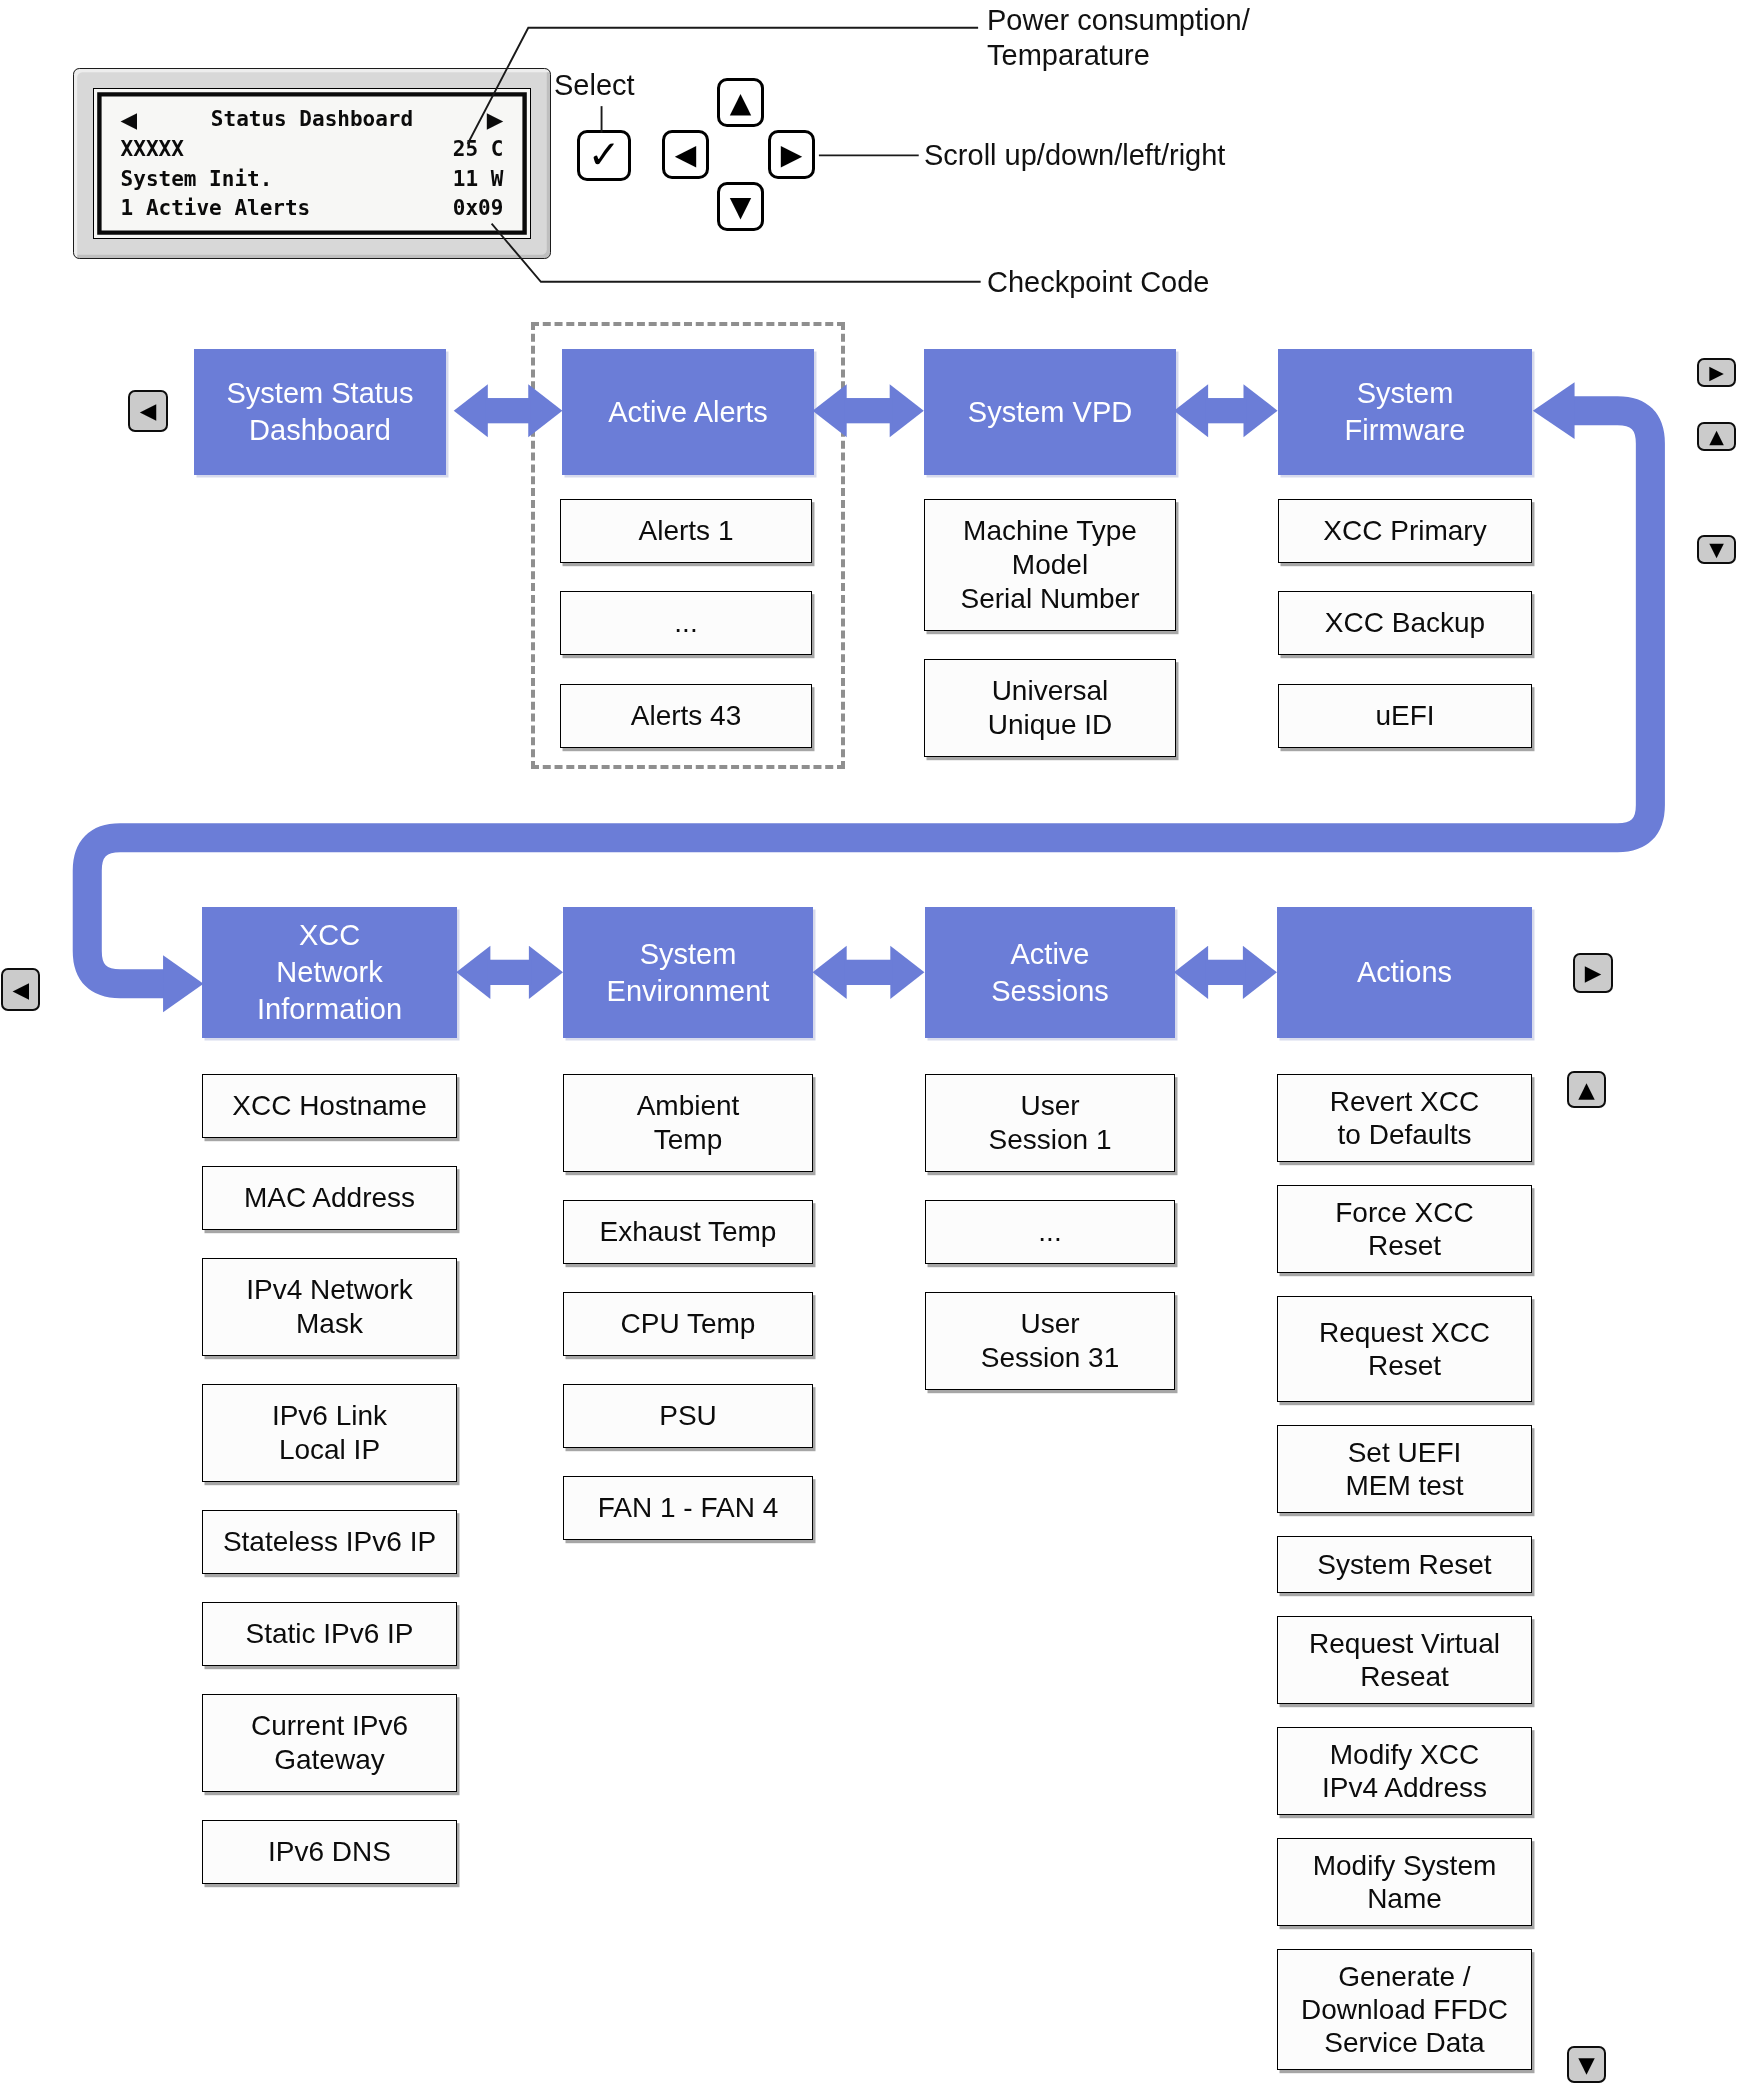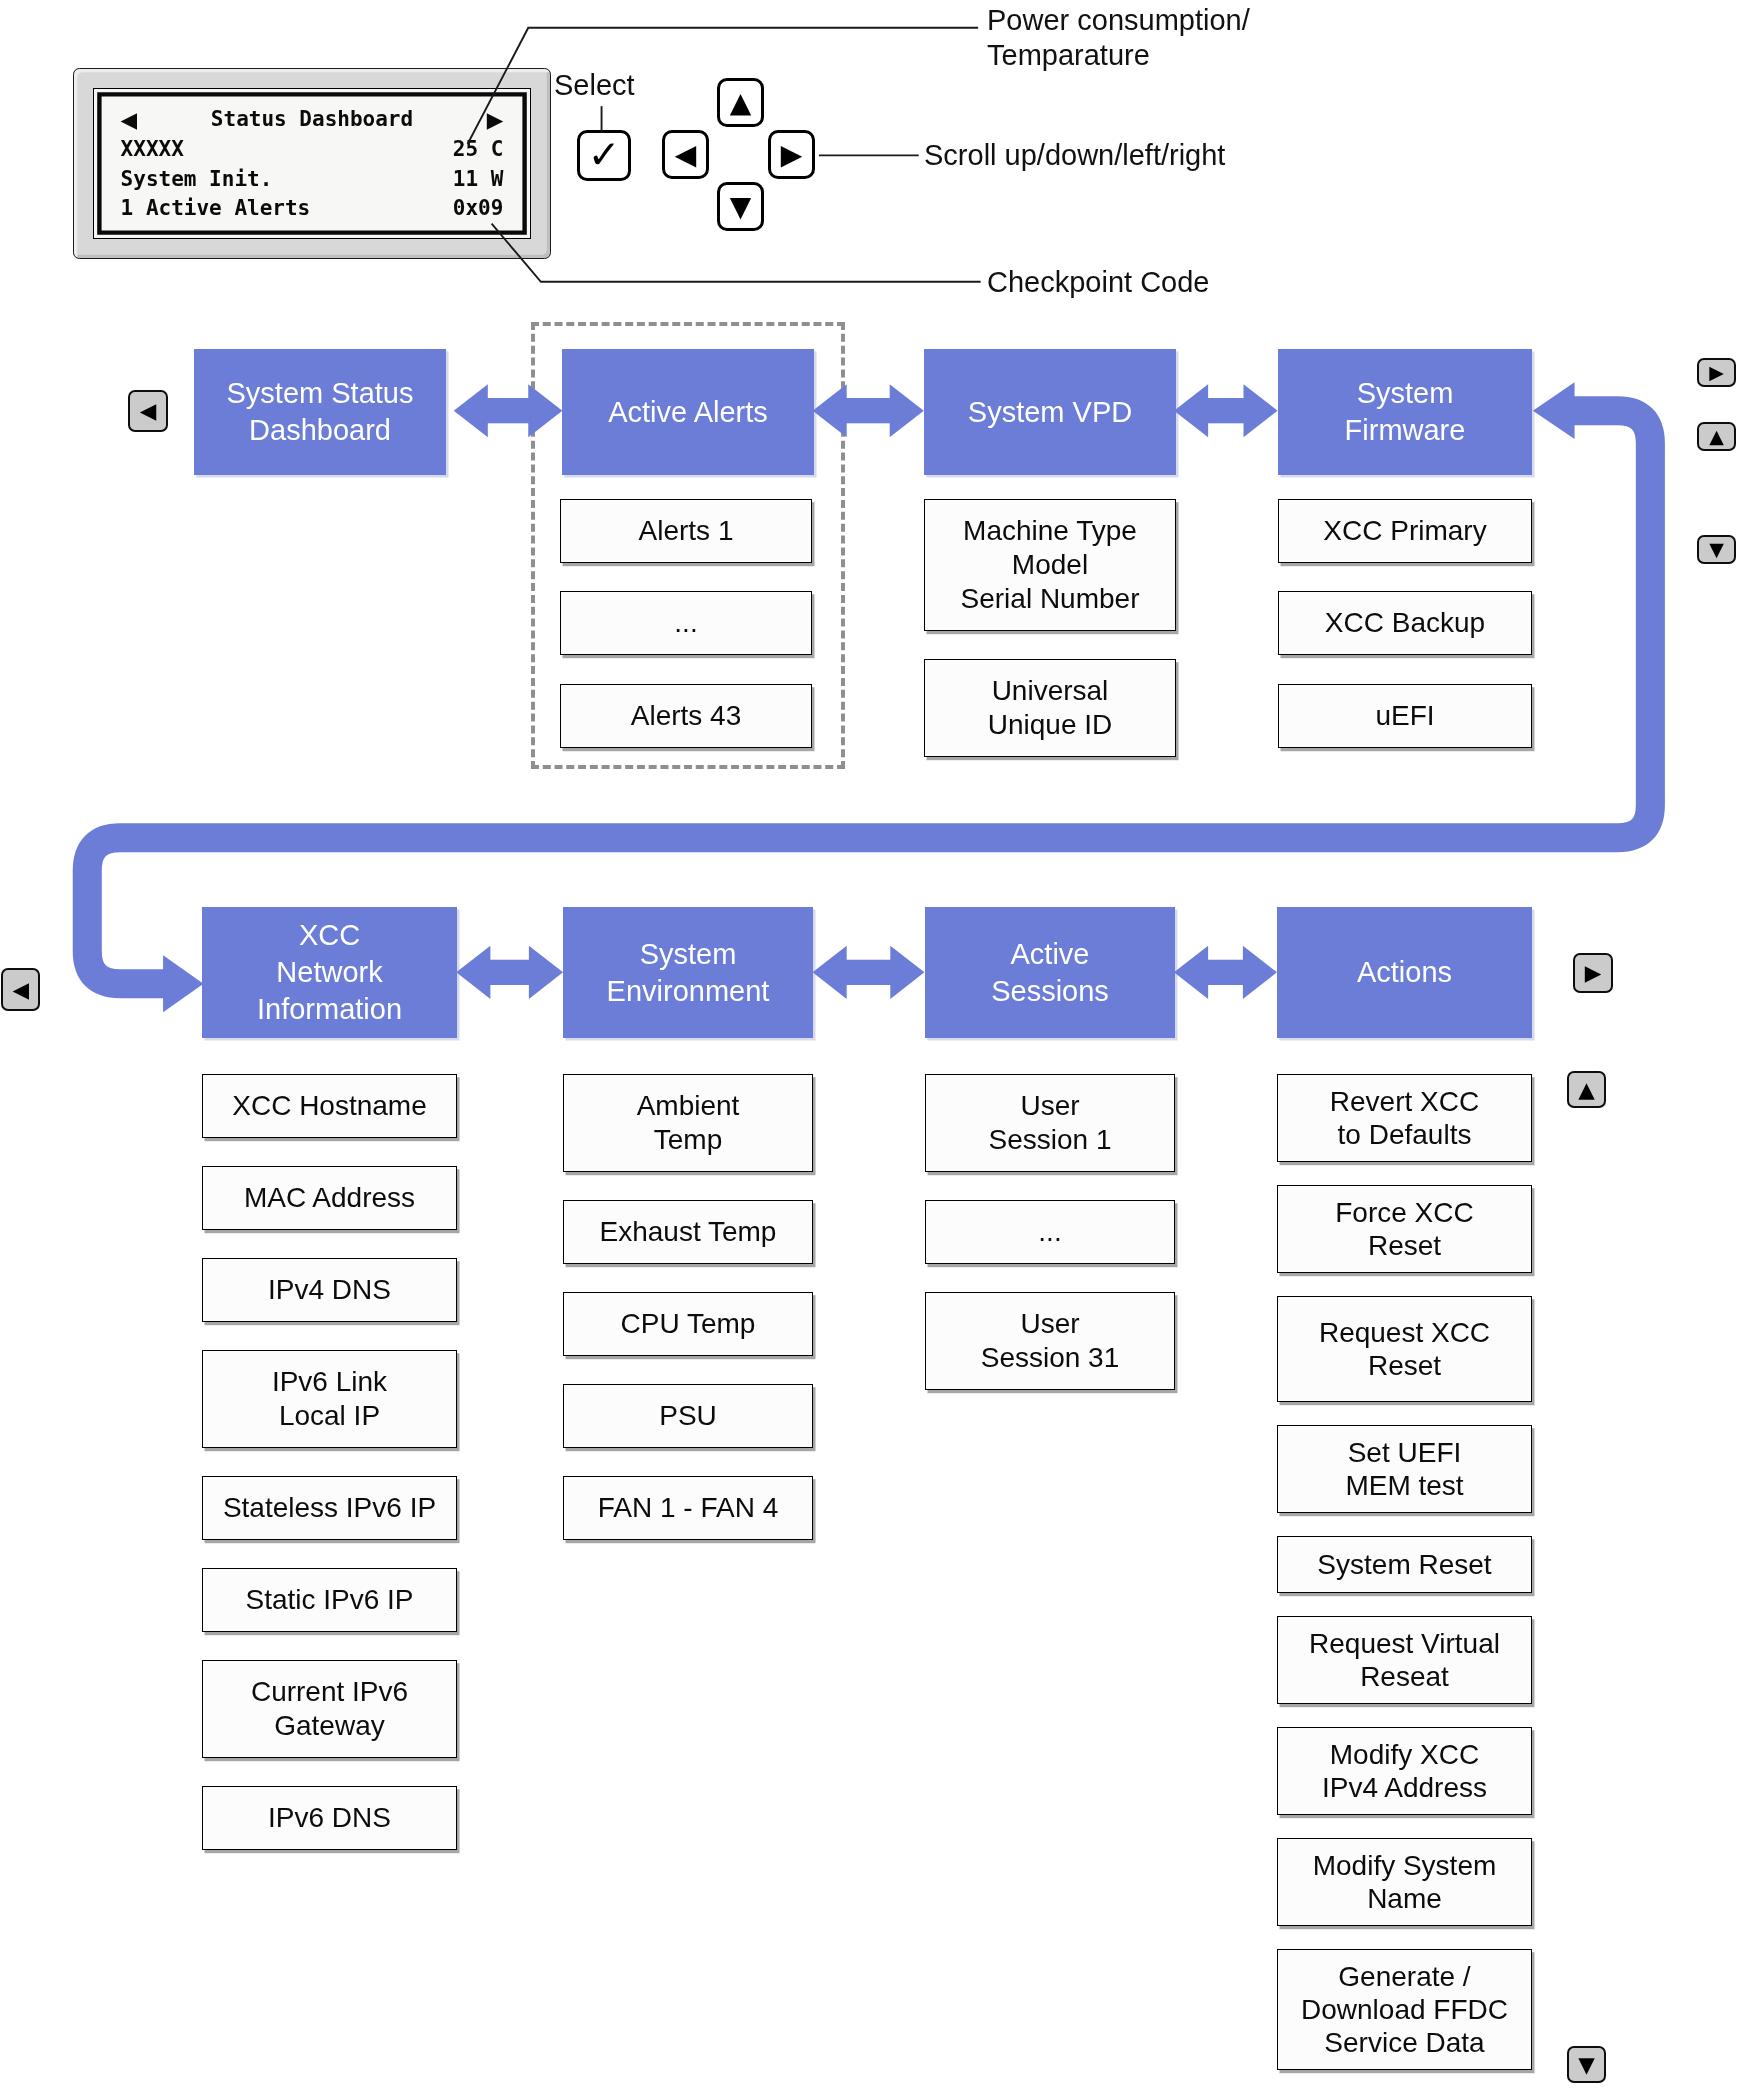--- a/index.html
+++ b/index.html
@@ -167,21 +167,22 @@
         <div class="sub-box">XCC Primary</div>
         <div class="sub-box">XCC Backup</div>
         <div class="sub-box">uEFI</div>
       </div>
       <div class="menu-header" style="left: 202px; top: 907px; width: 255px; height: 131px;">XCC
 Network
 Information</div>
       <div class="sub-col" style="left: 202px; top: 1074px; width: 255px; gap: 28px;">
         <div class="sub-box">XCC Hostname</div>
         <div class="sub-box">MAC Address</div>
-        <div class="sub-box">IPv4 DNS</div>
+        <div class="sub-box">IPv4 Network
+Mask</div>
         <div class="sub-box">IPv6 Link
 Local IP</div>
         <div class="sub-box">Stateless IPv6 IP</div>
         <div class="sub-box">Static IPv6 IP</div>
         <div class="sub-box">Current IPv6
 Gateway</div>
         <div class="sub-box">IPv6 DNS</div>
       </div>
       <div class="menu-header" style="left: 563px; top: 907px; width: 250px; height: 131px;">System
 Environment</div>

